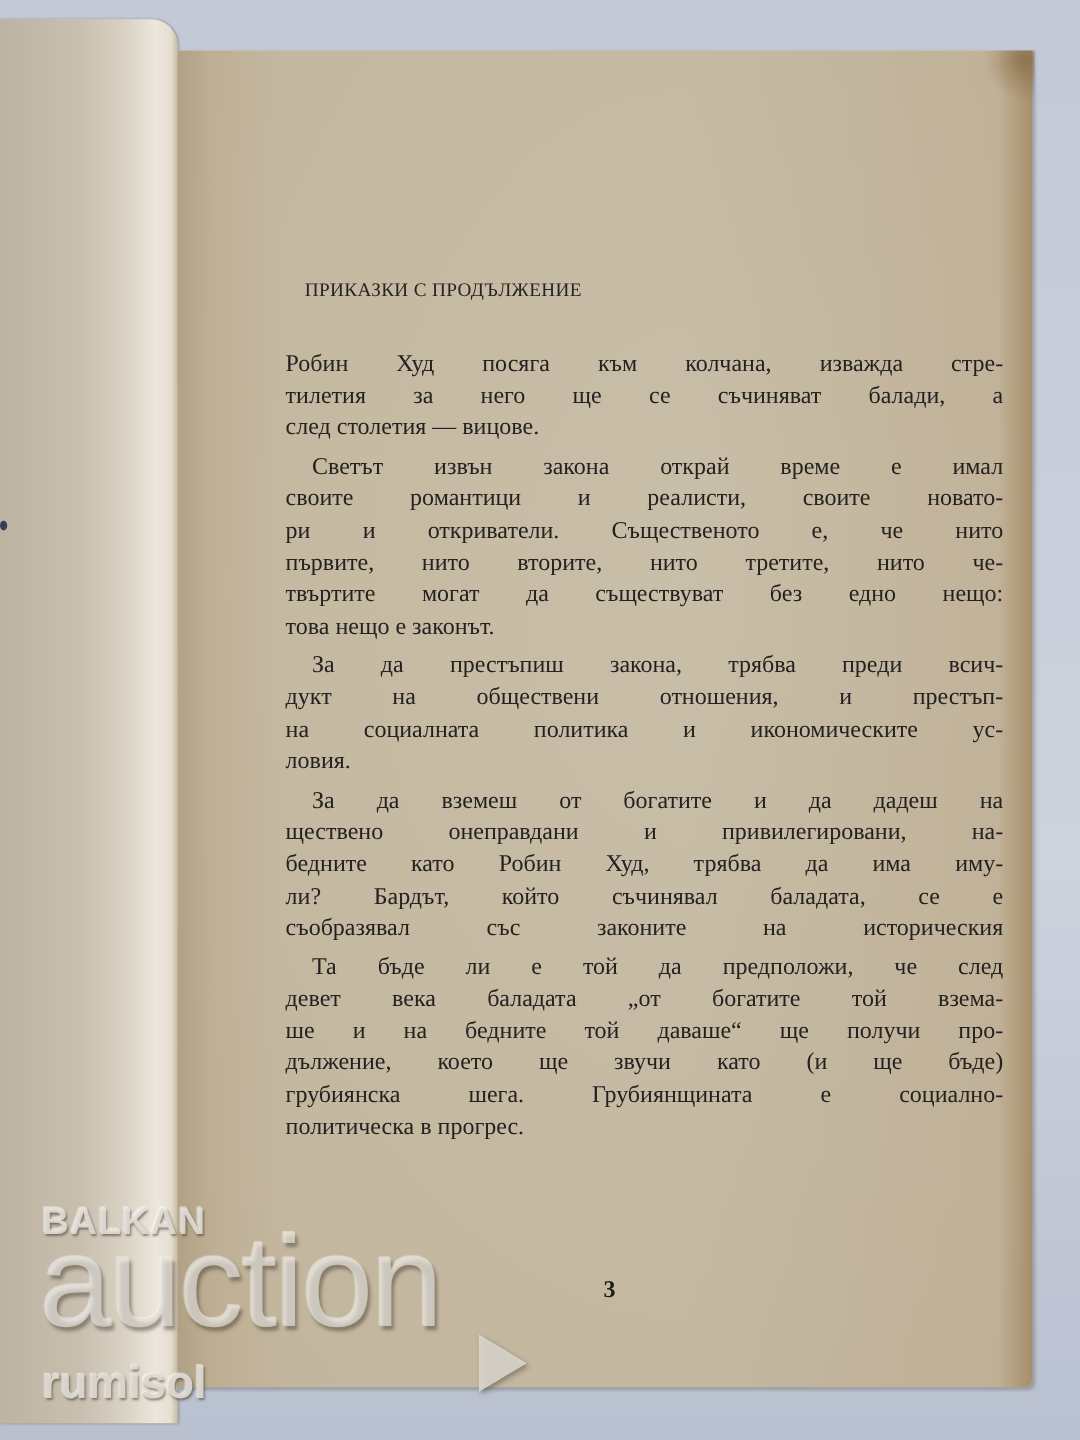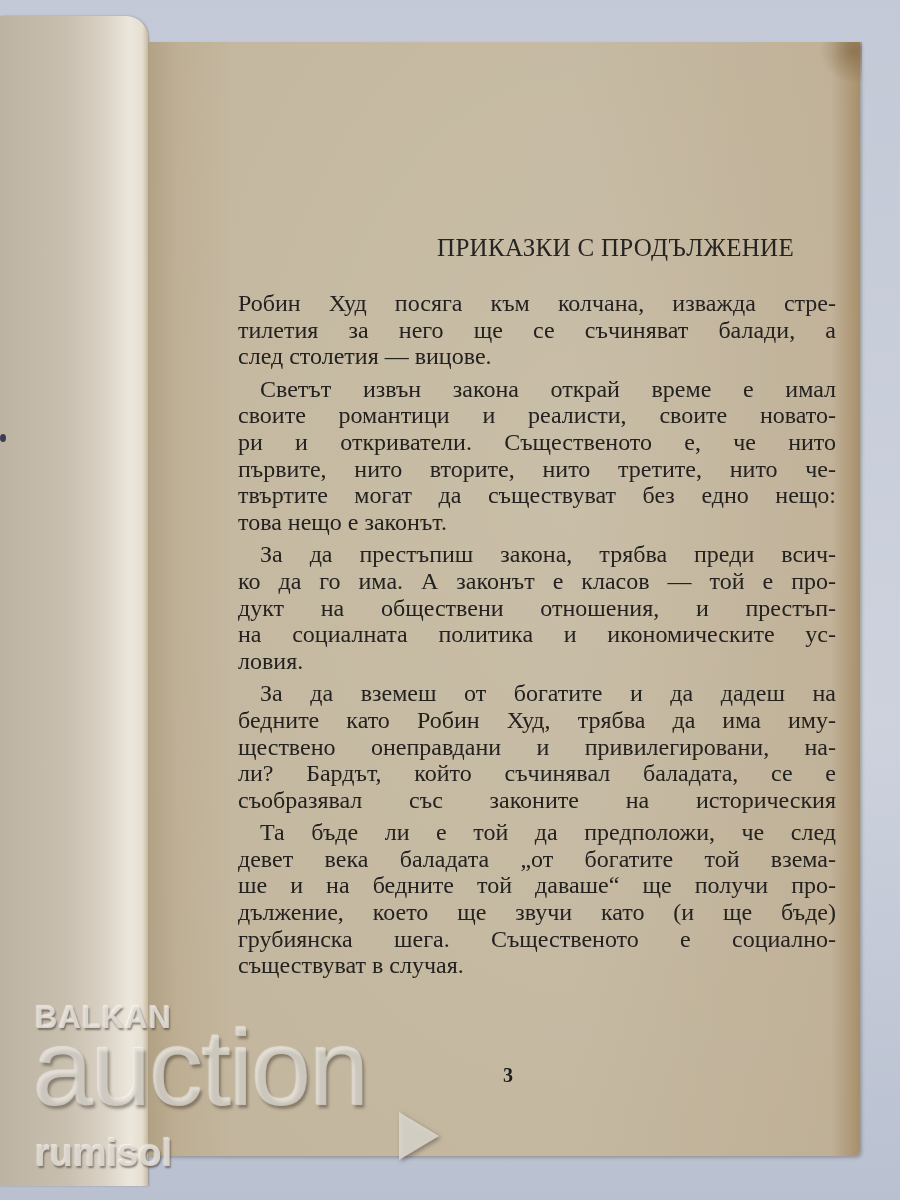--- a/index.html
+++ b/index.html
@@ -65,33 +65,33 @@
       left: 90px;
       top: 0;
       width: 600px;
       color: #222120;
     }
     .title {
       position: absolute;
       top: 192px;
       left: 16px;
       width: 540px;
-      text-align: right;
-      font-size: 25px;
+      text-align: left;
+      font-size: 16px;
       letter-spacing: 0.3px;
       color: #262422;
     }
     .paragraphs {
       position: absolute;
       top: 248px;
       left: 0;
       width: 598px;
     }
     .para {
-      font-size: 24px;
+      font-size: 20px;
       line-height: 26.6px;
       text-align: justify;
       margin: 0 0 6px 0;
       color: #242220;
     }
     .para .line {
       display: block;
       text-align: justify;
       text-align-last: justify;
       white-space: nowrap;
@@ -187,39 +187,38 @@
       <p class="para">
         <span class="line indent">Светът извън закона открай време е имал</span>
         <span class="line">своите романтици и реалисти, своите новато-</span>
         <span class="line">ри и откриватели.  Същественото е,  че нито</span>
         <span class="line">първите, нито вторите, нито третите, нито че-</span>
         <span class="line">твъртите могат да съществуват без едно нещо:</span>
         <span class="line last">това нещо е законът.</span>
       </p>
       <p class="para">
         <span class="line indent">За да престъпиш закона, трябва преди всич-</span>
-        <span class="line">ко да го има. А законът е класов — той е про-</span>
         <span class="line">дукт на  обществени  отношения, и престъп-</span>
         <span class="line">на социалната политика и икономическите ус-</span>
         <span class="line last">ловия.</span>
       </p>
       <p class="para">
         <span class="line indent">За да вземеш от  богатите и  да дадеш на</span>
+        <span class="line">ществено онеправдани и привилегировани, на-</span>
         <span class="line">бедните като Робин Худ, трябва да има иму-</span>
-        <span class="line">ществено онеправдани и привилегировани, на-</span>
         <span class="line">ли? Бардът, който съчинявал баладата, се е</span>
         <span class="line">съобразявал със  законите  на историческия</span>
       </p>
       <p class="para">
         <span class="line indent">Та бъде ли е той да предположи, че след</span>
         <span class="line">девет века баладата „от богатите той взема-</span>
         <span class="line">ше и на бедните той даваше“ ще получи про-</span>
         <span class="line">дължение, което ще звучи като (и ще бъде)</span>
-        <span class="line">грубиянска шега. Същественото е социално-</span>
-        <span class="line last">съществуват в случая.</span>
+        <span class="line">грубиянска шега. Грубиянщината е социално-</span>
+        <span class="line last">политическа в прогрес.</span>
       </p>
     </div>
 
     <div class="page-number">3</div>
   </div>
 </div>
 
 <div class="watermark">
   <div class="wm-balkan">BALKAN</div>
   <div class="wm-auction">auction</div>

